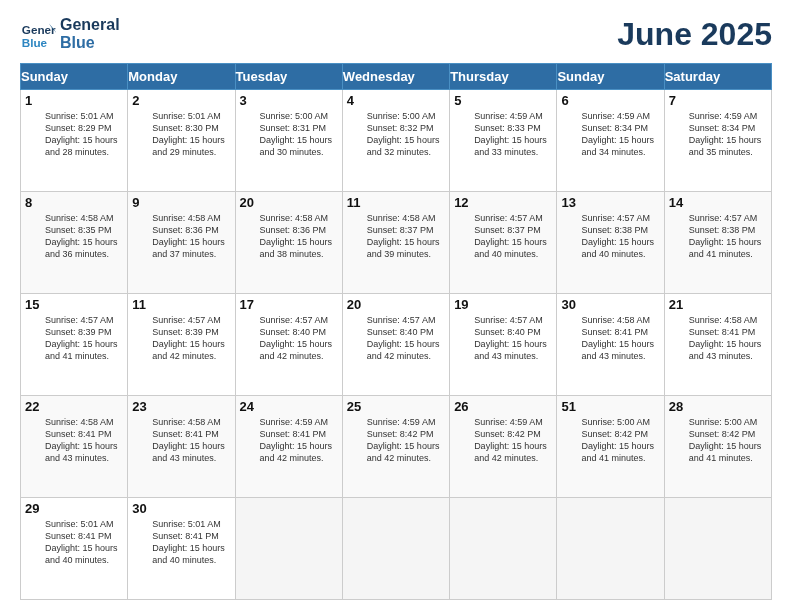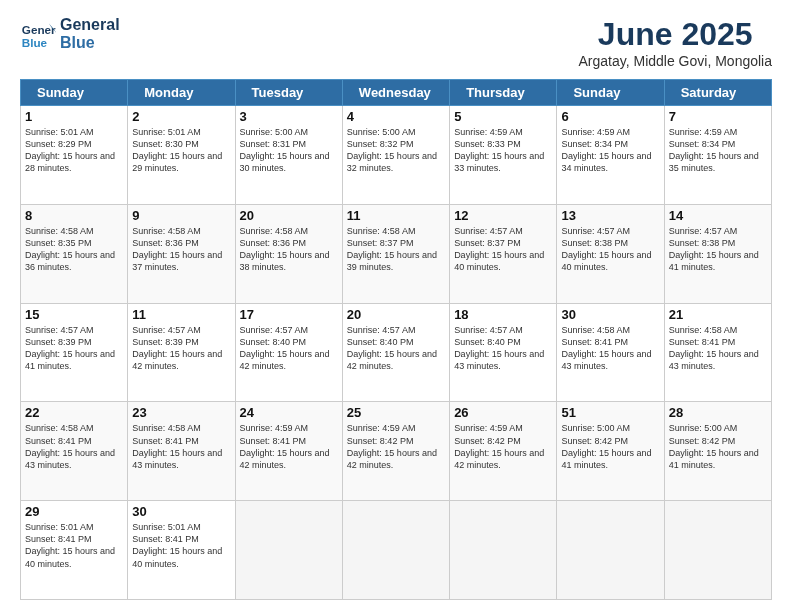--- a/index.html
+++ b/index.html
@@ -26,21 +26,21 @@
     .logo {
       display: flex;
       align-items: center;
       gap: 4px;
     }
     .logo-icon {
       width: 36px;
       height: 36px;
     }
     .title-block {
-      text-align: center;
+      text-align: left;
     }
     .month-title {
       font-size: 32px;
       font-weight: bold;
       color: #1a3a5c;
     }
     .location {
       font-size: 14px;
       color: #333;
     }
@@ -49,21 +49,21 @@
       border: 1px solid #ccc;
       border-collapse: collapse;
       width: 100%;
       table-layout: fixed;
     }
     .calendar th {
       background-color: #2e6da4;
       color: #fff;
       font-size: 13px;
       font-weight: bold;
-      padding: 5px 16px;
+      padding: 5px 0;
       border: 1px solid #4a90c4;
       text-align: left;
     }
     .calendar td {
       border: 1px solid #ccc;
       vertical-align: top;
       padding: 3px 4px;
       font-size: 9.5px;
       color: #222;
       height: 78px;
@@ -79,20 +79,21 @@
       font-size: 13px;
       font-weight: bold;
       display: block;
       margin-bottom: 2px;
       color: #111;
     }
     .day-info {
       font-size: 9px;
       line-height: 1.35;
       color: #333;
+      margin-left: 20px;
     }
   </style>
 </head>
 <body>
 
 <div class="page">
   <div class="header">
     <div class="logo">
       <svg class="logo-icon" viewBox="0 0 40 40">
         <text x="2" y="20" font-size="13" font-weight="bold" fill="#1a3a5c">General</text>
@@ -100,21 +101,20 @@
         <polygon points="32,8 40,18 36,14" fill="#2e86c1"></polygon>
         <polygon points="36,8 44,18 40,14" fill="#1a3a5c" transform="translate(-4,0)"></polygon>
       </svg>
       <div style="display:flex;flex-direction:column;line-height:1.1;">
         <span style="font-size:16px;font-weight:bold;color:#1a3a5c;">General</span>
         <span style="font-size:16px;font-weight:bold;color:#2e6da4;">Blue</span>
       </div>
     </div>
     <div class="title-block">
       <div class="month-title">June 2025</div>
-      <div class="location">Argatay, Middle Govi, Mongolia</div>
     </div>
   </div>
 
   <table class="calendar">
     <thead>
       <tr>
         <th>Sunday</th>
         <th>Monday</th>
         <th>Tuesday</th>
         <th>Wednesday</th>
@@ -195,21 +195,21 @@
           </td>
           <td>
             <span class="day-num">17</span>
             <div class="day-info">Sunrise: 4:57 AM<br>Sunset: 8:40 PM<br>Daylight: 15 hours and 42 minutes.</div>
           </td>
           <td>
             <span class="day-num">20</span>
             <div class="day-info">Sunrise: 4:57 AM<br>Sunset: 8:40 PM<br>Daylight: 15 hours and 42 minutes.</div>
           </td>
           <td>
-            <span class="day-num">18</span>
+            <span class="day-num">19</span>
             <div class="day-info">Sunrise: 4:57 AM<br>Sunset: 8:40 PM<br>Daylight: 15 hours and 43 minutes.</div>
           </td>
           <td>
             <span class="day-num">30</span>
             <div class="day-info">Sunrise: 4:58 AM<br>Sunset: 8:41 PM<br>Daylight: 15 hours and 43 minutes.</div>
           </td>
           <td>
             <span class="day-num">21</span>
             <div class="day-info">Sunrise: 4:58 AM<br>Sunset: 8:41 PM<br>Daylight: 15 hours and 43 minutes.</div>
           </td>

